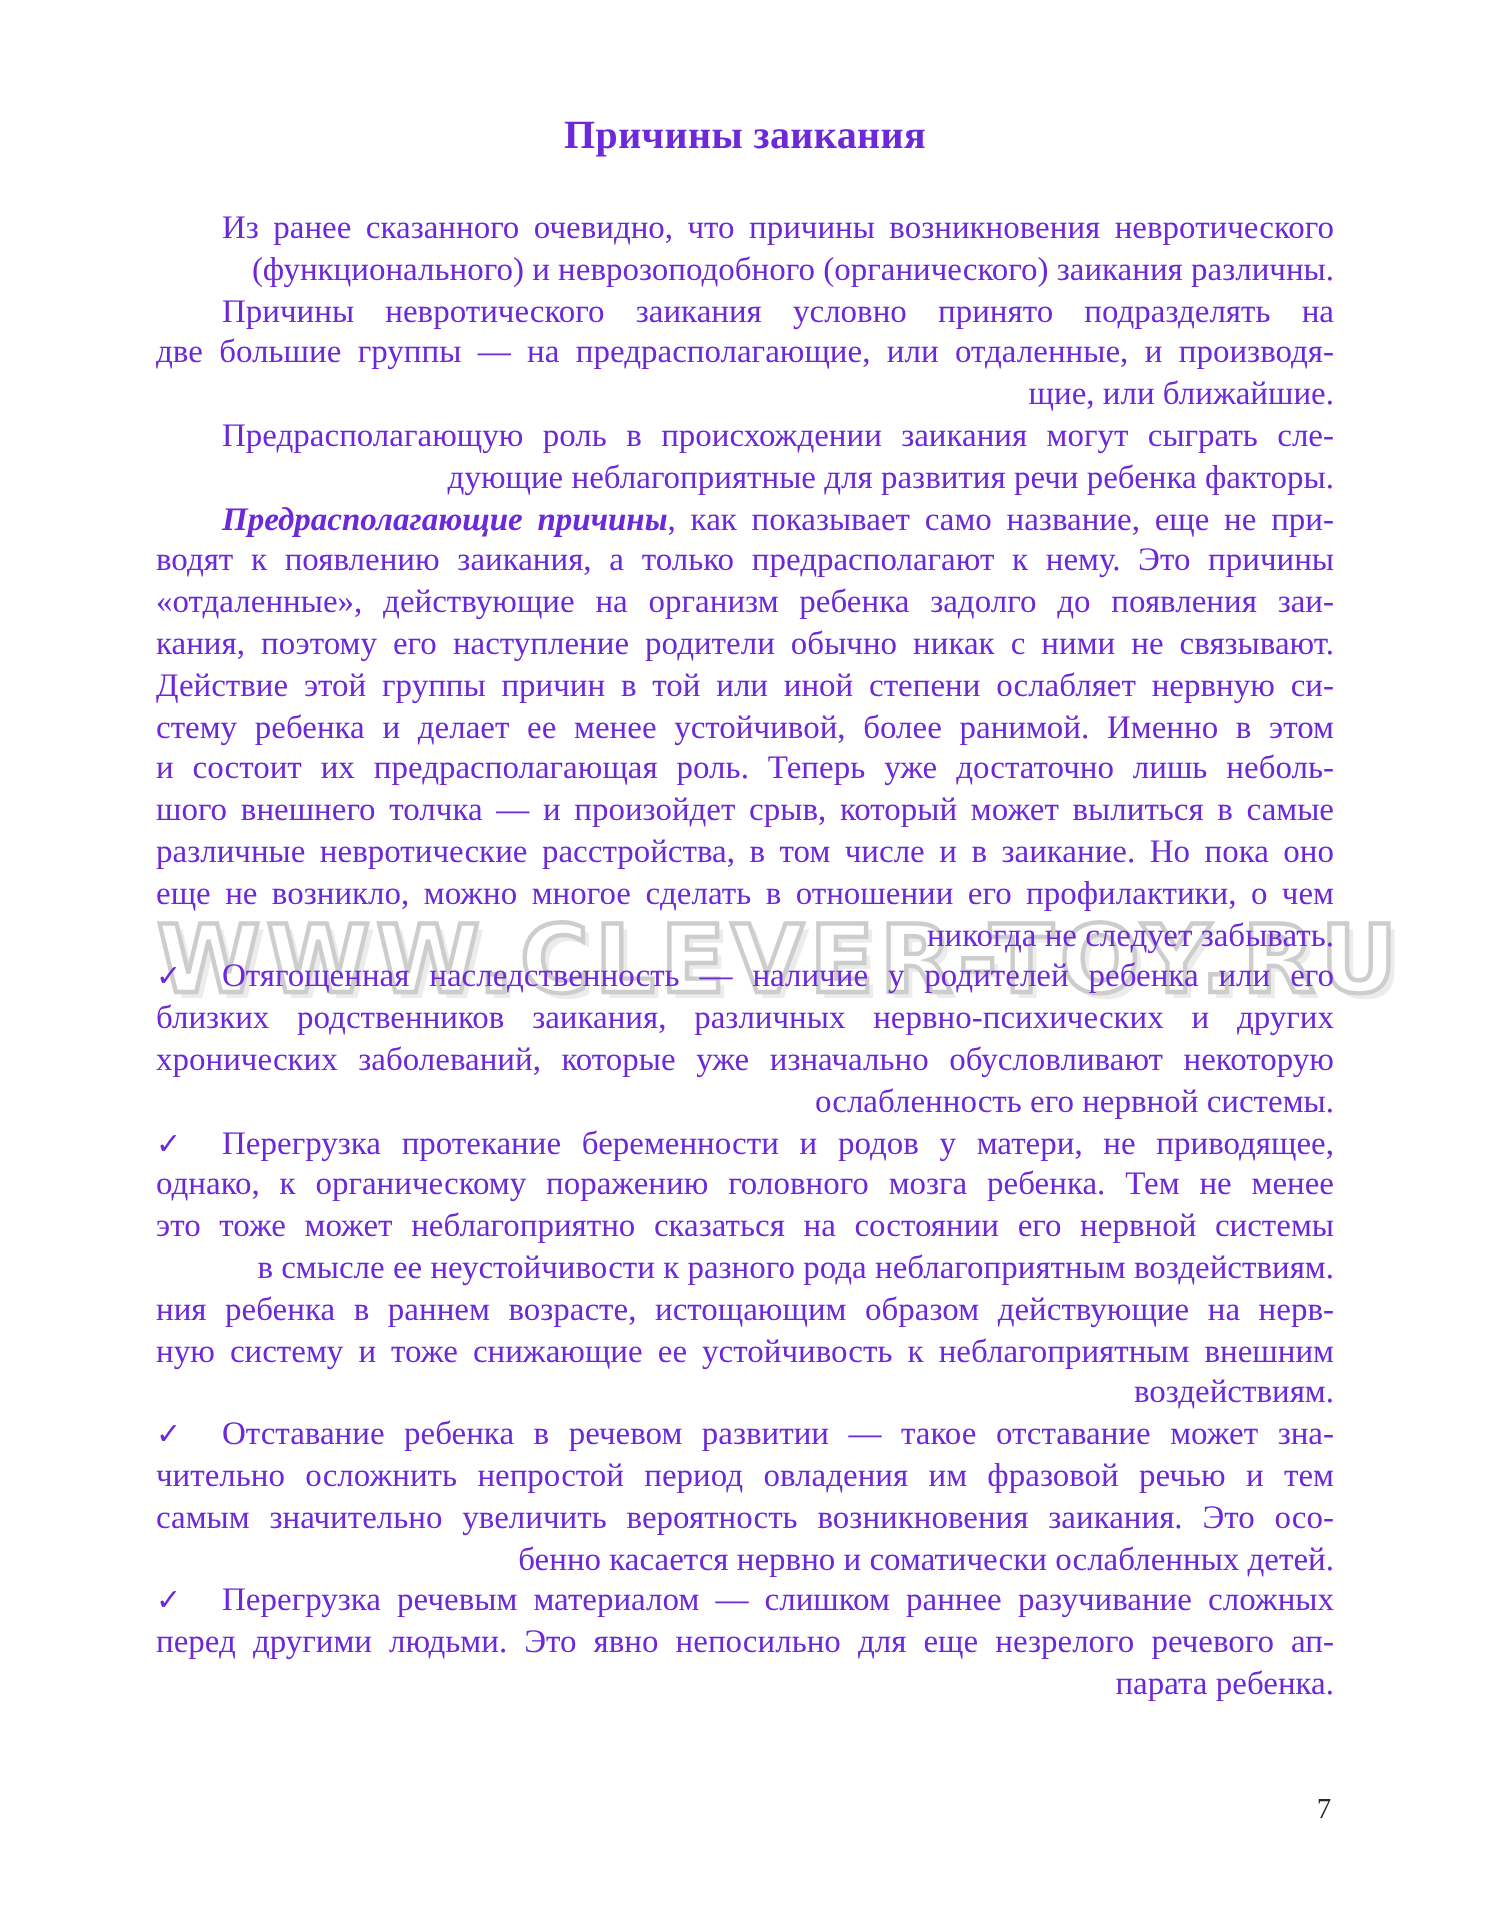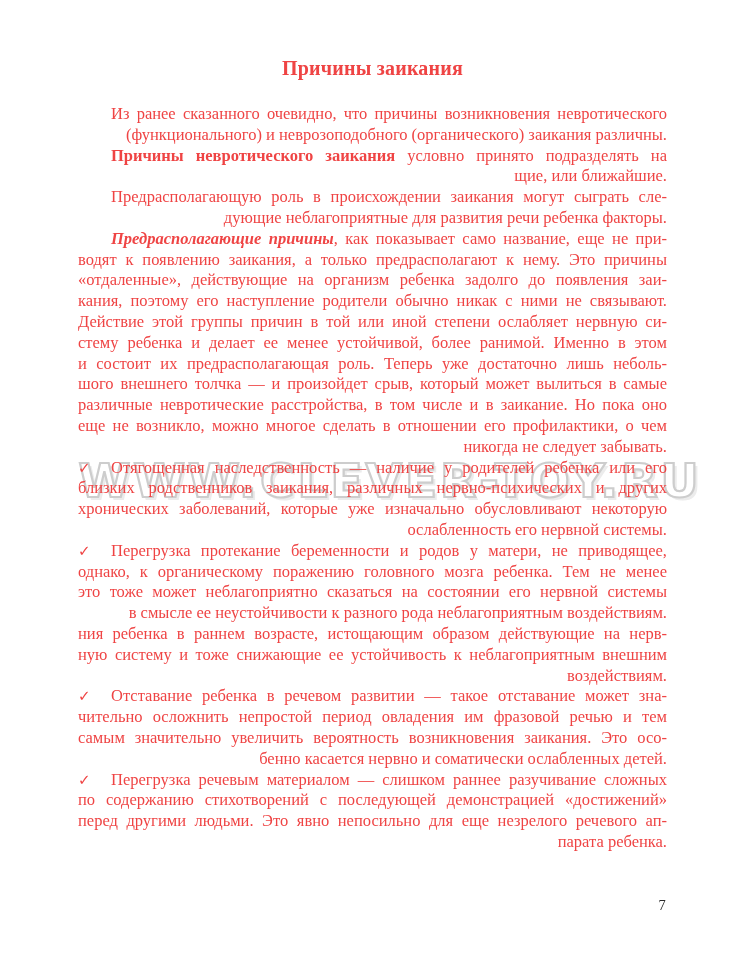--- a/index.html
+++ b/index.html
@@ -40,21 +40,21 @@
     -webkit-text-stroke: 2.2px #cdcdcd;
     text-shadow: 3px 3px 0 #ececec;
     user-select: none;
   }
   .text-body {
     position: absolute;
     left: 78px;
     top: 56px;
     width: 589px;
     z-index: 1;
-    color: #ef4444;
+    color: #6d28d9;
     font-size: 16.5px;
     line-height: 20.8px;
   }
   .title {
     margin: 0 0 24px 0;
     font-size: 20px;
     font-weight: bold;
     line-height: 24px;
     text-align: center;
     letter-spacing: 0.2px;
@@ -76,21 +76,21 @@
     display: inline-block;
     width: 33px;
     height: 1px;
   }
   .check {
     display: inline-block;
     width: 33px;
     font-family: "DejaVu Sans", sans-serif;
     font-size: 15px;
   }
-  .seg-b  { font-weight: bold; }
+  .seg-b  { font-weight: normal; }
   .seg-bi { font-weight: bold; font-style: italic; }
   .page-number {
     position: absolute;
     left: 652px;
     top: 897px;
     z-index: 1;
     width: 20px;
     text-align: center;
     font-size: 14.5px;
     color: #2a2a2a;
@@ -104,20 +104,21 @@
 
   <div class="text-body">
     <h1 class="title">Причины заикания</h1>
     <div id="paragraphs">
         <div class="para">
           <div class="line jl"><span class="indent"></span><span class="seg">Из ранее сказанного очевидно, что причины возникновения невротического</span></div>
           <div class="line"><span class="seg">(функционального) и неврозоподобного (органического) заикания различны.</span></div>
         </div>
         <div class="para">
           <div class="line jl"><span class="indent"></span><span class="seg-b">Причины невротического заикания</span><span class="seg"> условно принято подразделять на</span></div>
+          <div class="line jl"><span class="seg">две большие группы — на предрасполагающие, или отдаленные, и производя-</span></div>
           <div class="line"><span class="seg">щие, или ближайшие.</span></div>
         </div>
         <div class="para">
           <div class="line jl"><span class="indent"></span><span class="seg">Предрасполагающую роль в происхождении заикания могут сыграть сле-</span></div>
           <div class="line"><span class="seg">дующие неблагоприятные для развития речи ребенка факторы.</span></div>
         </div>
         <div class="para">
           <div class="line jl"><span class="indent"></span><span class="seg-bi">Предрасполагающие причины</span><span class="seg">, как показывает само название, еще не при-</span></div>
           <div class="line jl"><span class="seg">водят к появлению заикания, а только предрасполагают к нему. Это причины</span></div>
           <div class="line jl"><span class="seg">«отдаленные», действующие на организм ребенка задолго до появления заи-</span></div>
@@ -148,21 +149,20 @@
           <div class="line"><span class="seg">воздействиям.</span></div>
         </div>
         <div class="para">
           <div class="line jl"><span class="check">✓</span><span class="seg">Отставание ребенка в речевом развитии — такое отставание может зна-</span></div>
           <div class="line jl"><span class="seg">чительно осложнить непростой период овладения им фразовой речью и тем</span></div>
           <div class="line jl"><span class="seg">самым значительно увеличить вероятность возникновения заикания. Это осо-</span></div>
           <div class="line"><span class="seg">бенно касается нервно и соматически ослабленных детей.</span></div>
         </div>
         <div class="para">
           <div class="line jl"><span class="check">✓</span><span class="seg">Перегрузка речевым материалом — слишком раннее разучивание сложных</span></div>
-          <div class="line jl"><span class="seg">по содержанию стихотворений с последующей демонстрацией «достижений»</span></div>
           <div class="line jl"><span class="seg">перед другими людьми. Это явно непосильно для еще незрелого речевого ап-</span></div>
           <div class="line"><span class="seg">парата ребенка.</span></div>
         </div>
       </div>
   </div>
 
   <div class="page-number">7</div>
 </div>
 
 </body></html>

